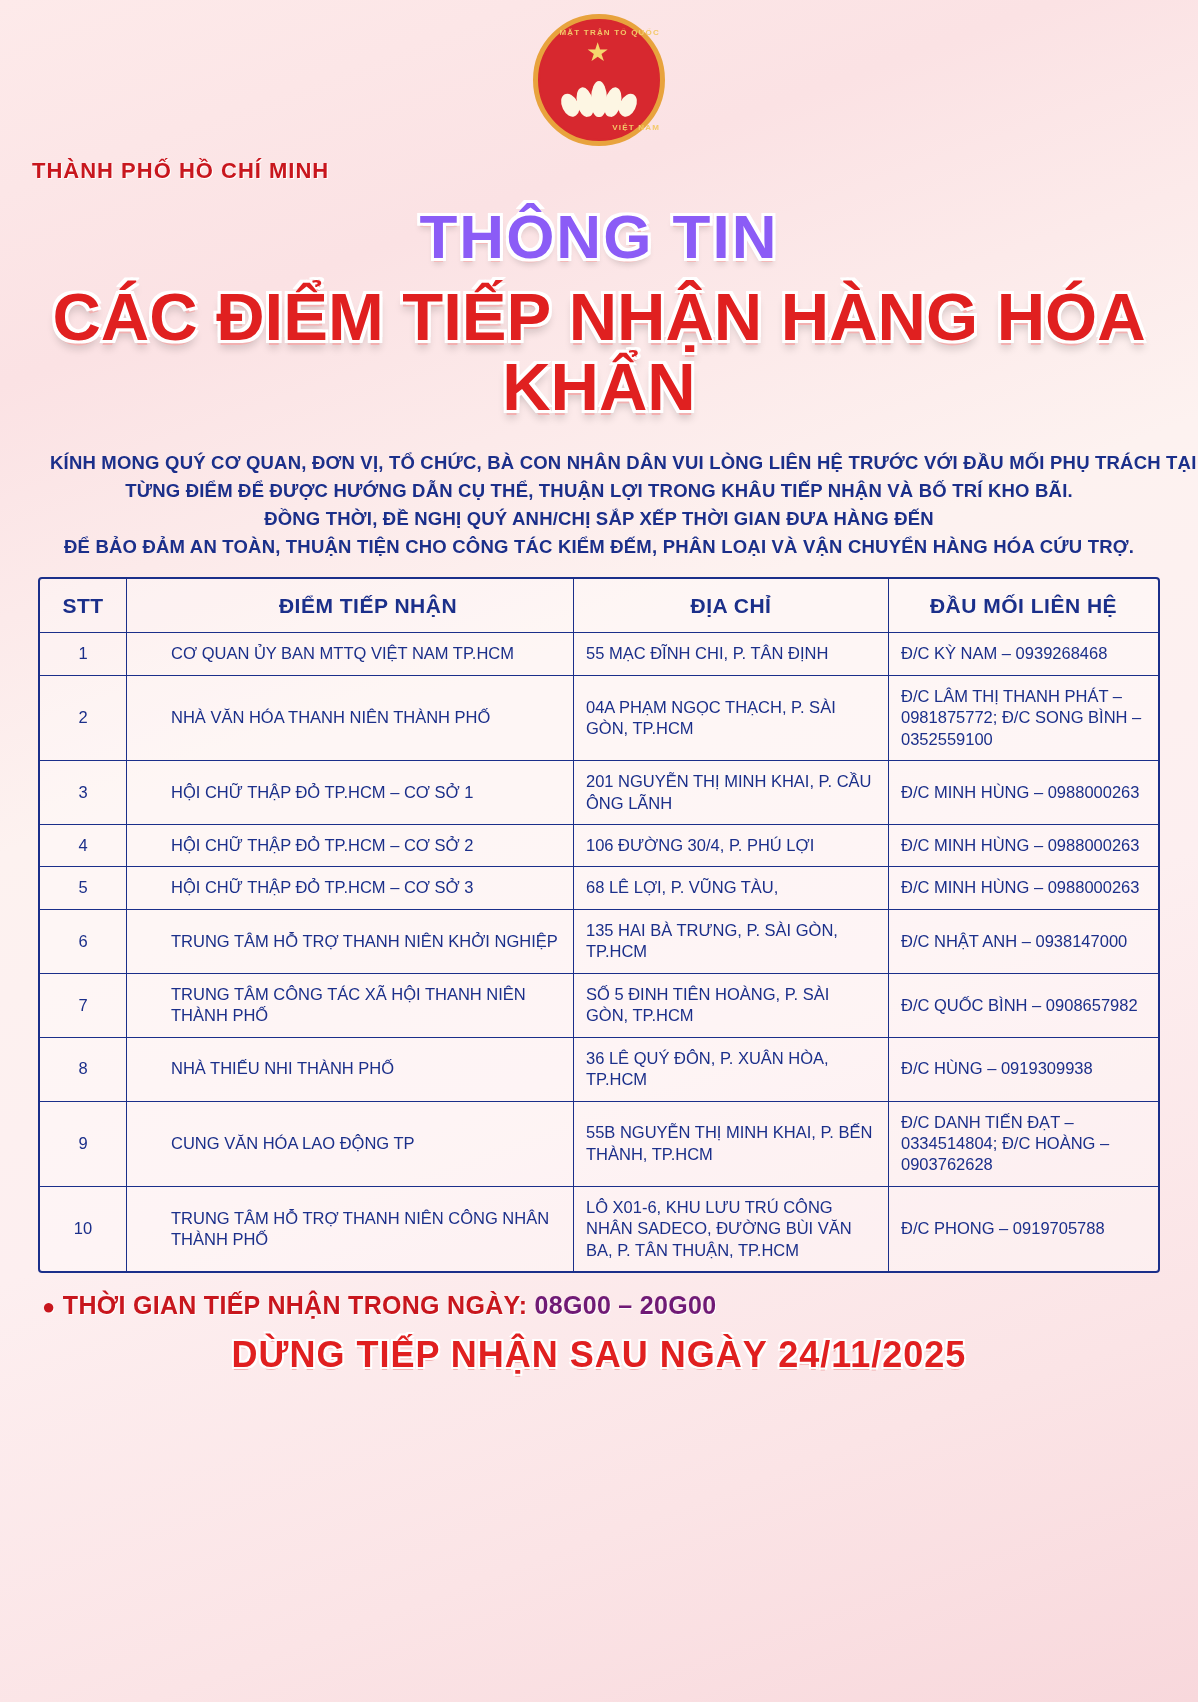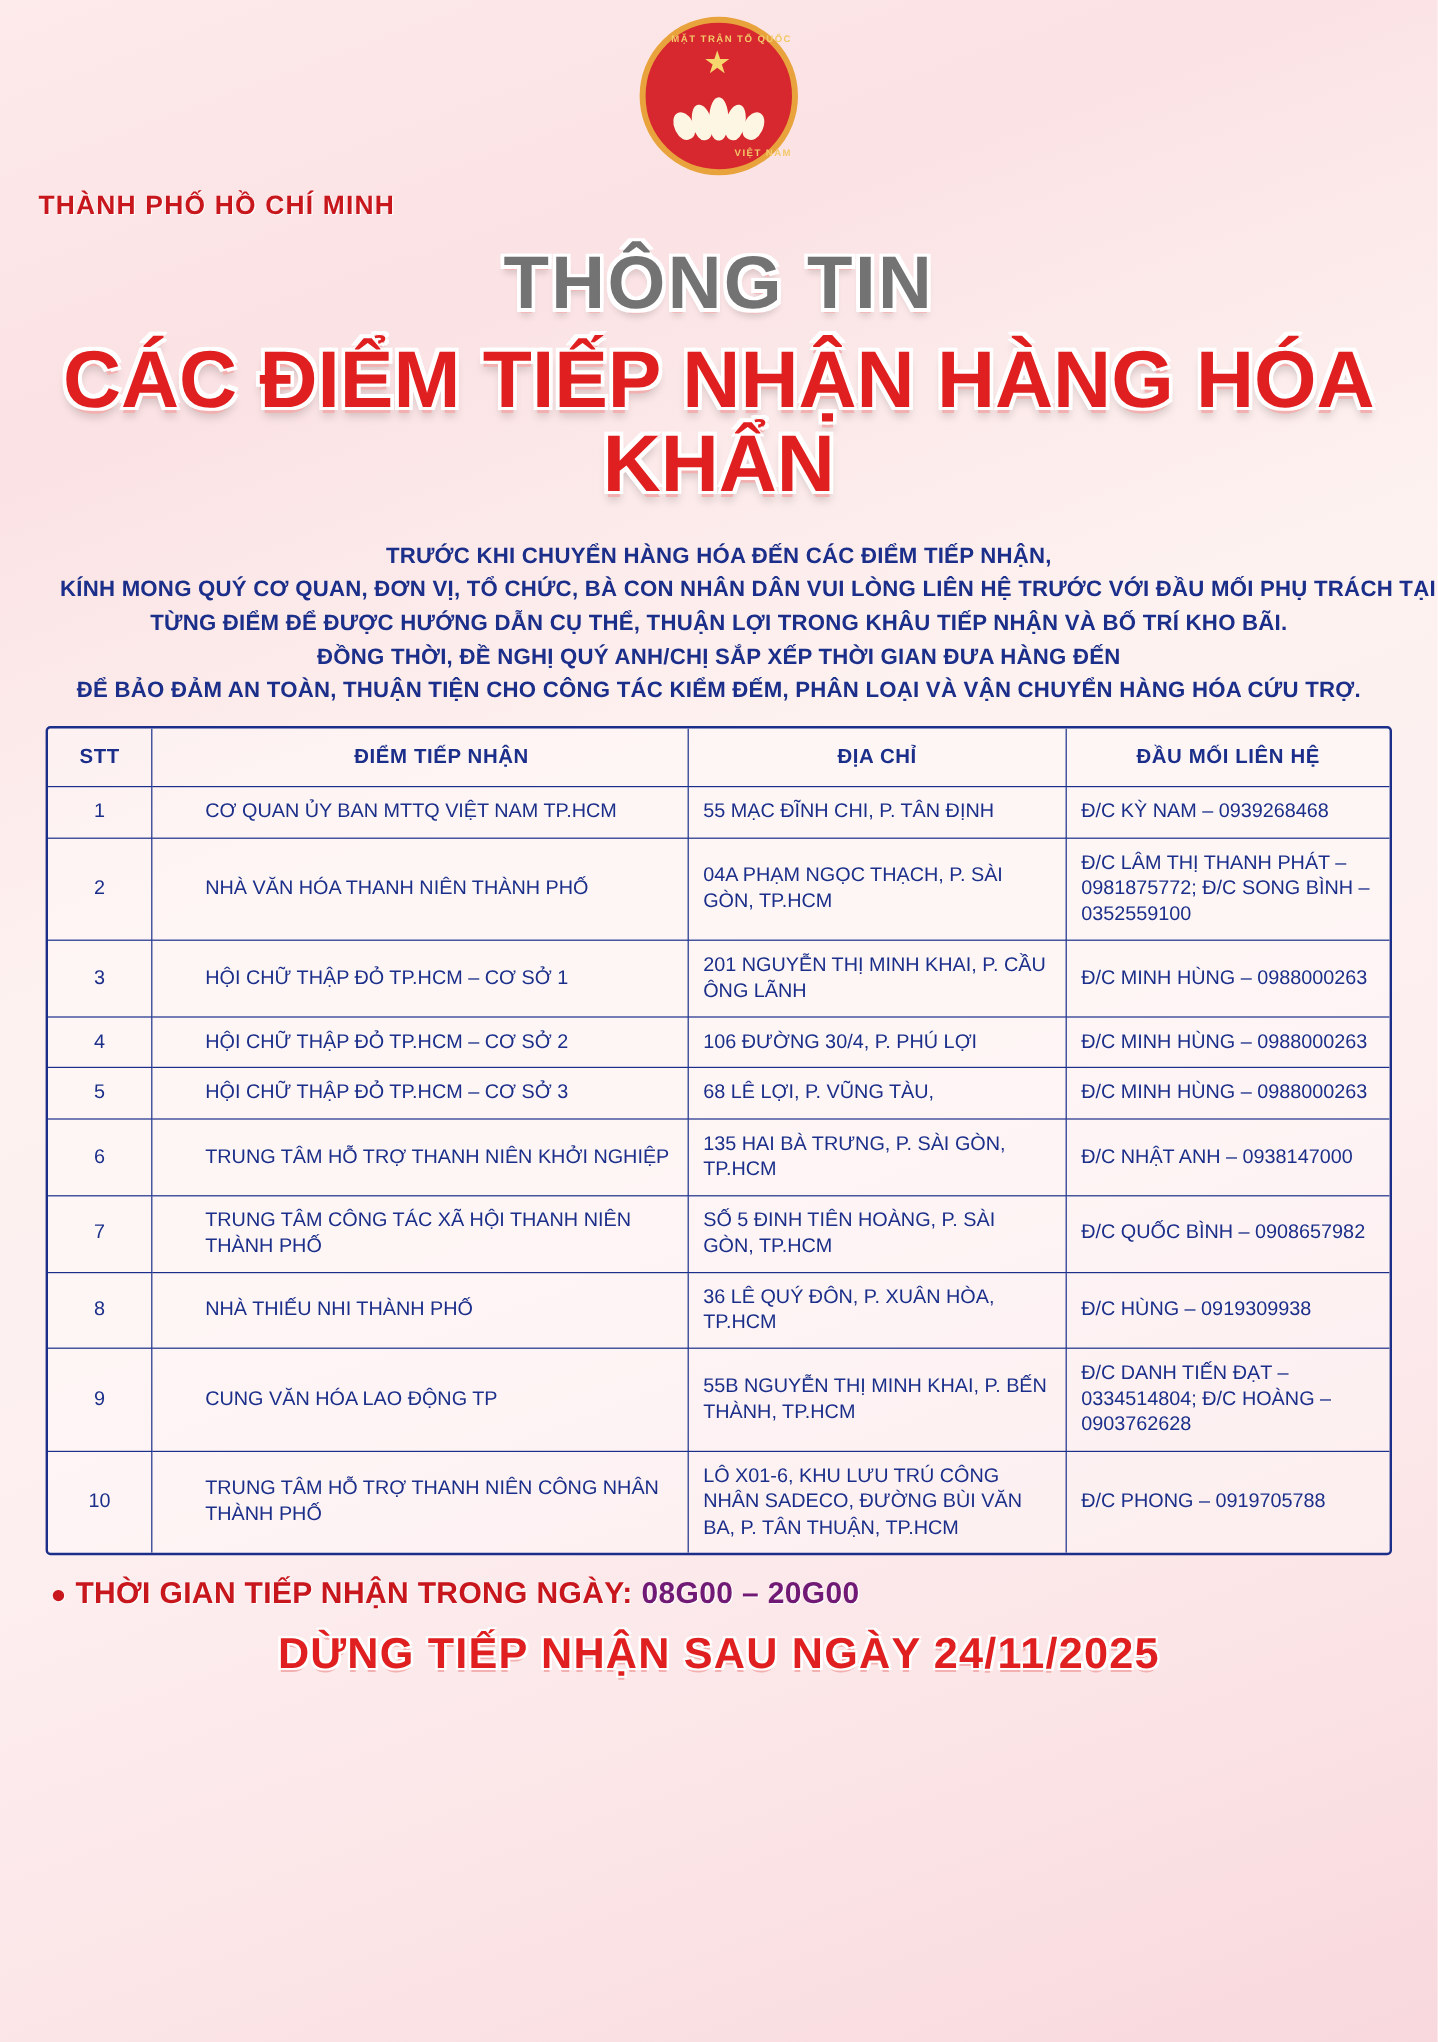--- a/index.html
+++ b/index.html
@@ -94,21 +94,21 @@
   .city-title {
     color: #c8161d;
     font-size: 22px;
     font-weight: bold;
     letter-spacing: 1px;
     margin-top: 12px;
     text-shadow: 1px 1px 0 #ffffff;
   }
   .main-title {
     text-align: center;
-    color: #737373;
+    color: #8b5cf6;
     font-size: 62px;
     font-weight: bold;
     letter-spacing: 2px;
     margin-top: 22px;
     line-height: 1;
     text-shadow:
       -3px -3px 0 #fff, 3px -3px 0 #fff, -3px 3px 0 #fff, 3px 3px 0 #fff,
       0 4px 0 #f5b8b8, 0 6px 6px rgba(0,0,0,0.15);
   }
   .main-title-2 {
@@ -153,21 +153,21 @@
   }
   th, td {
     border: 1px solid #1b2f8a;
     padding: 10px 12px;
     vertical-align: middle;
     line-height: 1.3;
   }
   thead th {
     text-align: center;
     font-weight: bold;
-    font-size: 17px;
+    font-size: 21px;
     letter-spacing: 0.5px;
     padding: 13px 8px;
   }
   th:first-child, td:first-child {
     border-left: none;
   }
   th:last-child, td:last-child {
     border-right: none;
   }
   thead tr th { border-top: none; }
@@ -222,21 +222,20 @@
       <div class="ring-text-bottom">VIỆT NAM</div>
     </div>
   </div>
 
   <div class="city-title">THÀNH PHỐ HỒ CHÍ MINH</div>
 
   <div class="main-title">THÔNG TIN</div>
   <div class="main-title-2">CÁC ĐIỂM TIẾP NHẬN HÀNG HÓA KHẨN</div>
 
   <div class="intro">
-    <div>TRƯỚC KHI CHUYỂN HÀNG HÓA ĐẾN CÁC ĐIỂM TIẾP NHẬN,</div>
     <div>KÍNH MONG QUÝ CƠ QUAN, ĐƠN VỊ, TỔ CHỨC, BÀ CON NHÂN DÂN VUI LÒNG LIÊN HỆ TRƯỚC VỚI ĐẦU MỐI PHỤ TRÁCH TẠI</div>
     <div>TỪNG ĐIỂM ĐỂ ĐƯỢC HƯỚNG DẪN CỤ THỂ, THUẬN LỢI TRONG KHÂU TIẾP NHẬN VÀ BỐ TRÍ KHO BÃI.</div>
     <div>ĐỒNG THỜI, ĐỀ NGHỊ QUÝ ANH/CHỊ SẮP XẾP THỜI GIAN ĐƯA HÀNG ĐẾN</div>
     <div>ĐỂ BẢO ĐẢM AN TOÀN, THUẬN TIỆN CHO CÔNG TÁC KIỂM ĐẾM, PHÂN LOẠI VÀ VẬN CHUYỂN HÀNG HÓA CỨU TRỢ.</div>
   </div>
 
   <div class="table-wrap">
     <table>
       <thead>
         <tr>

